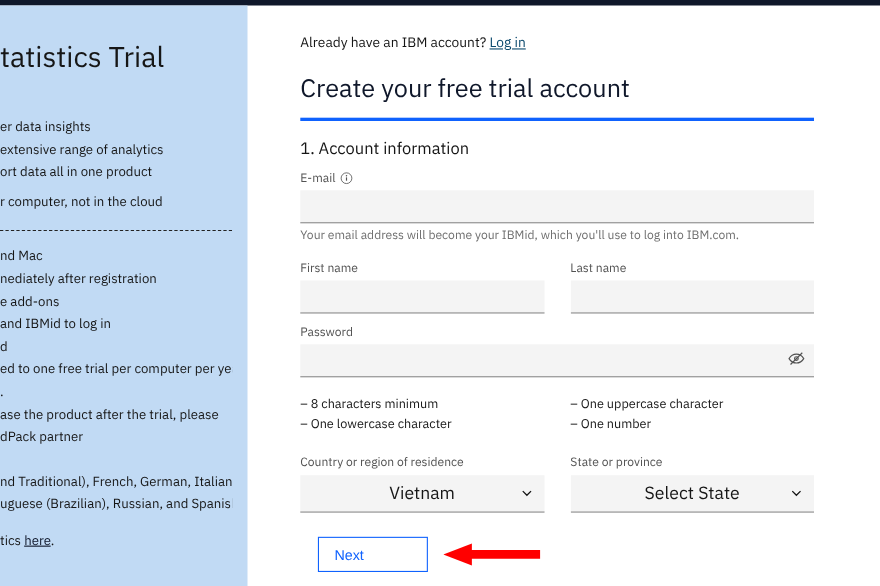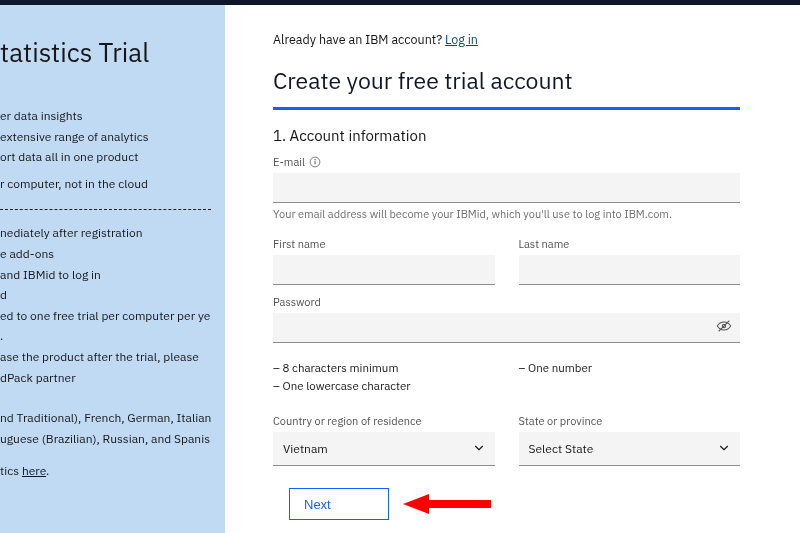--- a/index.html
+++ b/index.html
@@ -20,39 +20,40 @@
     .label { font-size: 11px; color: #525252; display: flex; align-items: center; gap: 4px; margin-bottom: 4px; margin-top: 8px; }
     .row { display: flex; gap: 24px; }
     .col { flex: 1; min-width: 0; }
     .text-input { width: 100%; height: 30px; background: #f4f4f4; border: none; border-bottom: 1px solid #8d8d8d; padding: 0 8px; font-size: 13px; color: #161616; outline: none; }
     .helper { font-size: 11px; color: #6f6f6f; margin-top: 4px; }
     .password-wrap { position: relative; }
     .eye-icon { position: absolute; right: 8px; top: 50%; transform: translateY(-50%); color: #6f6f6f; }
     .reqs { display: flex; gap: 24px; margin-top: 14px; }
     .reqs-col { flex: 1; font-size: 11.5px; color: #161616; }
     .reqs-col p { margin: 3px 0; }
-    .select { position: relative; width: 100%; height: 34px; background: #f4f4f4; border-bottom: 1px solid #8d8d8d; display: flex; align-items: center; padding: 0 10px; font-size: 12px; cursor: pointer; }
+    .select { position: relative; width: 100%; height: 34px; background: #f4f4f4; border-bottom: 1px solid #8d8d8d; display: flex; align-items: center; padding: 0 10px; font-size: 16px; cursor: pointer; justify-content: center; }
     .chevron { position: absolute; right: 10px; top: 50%; transform: translateY(-50%); }
     .next-row { display: flex; align-items: center; margin-top: 22px; gap: 14px; }
     .next-btn { width: 100px; height: 32px; border: 1px solid #0f62fe; background: #fff; color: #0f62fe; font-size: 13px; text-align: left; padding-left: 14px; cursor: pointer; margin-left: 16px; }
     .arrow { display: flex; align-items: center; }
     .info-icon svg { display:block; }
   </style>
 </head>
 <body>
 
 <div class="page">
   <aside class="left-panel">
     <h1 class="left-title">tatistics Trial</h1>
     <div class="left-body">
       <p>er data insights</p>
       <p>extensive range of analytics</p>
       <p>ort data all in one product</p>
       <p style="margin-top:8px">r computer, not in the cloud</p>
       <div class="divider"></div>
+      <p>nd Mac</p>
       <p>nediately after registration</p>
       <p>e add-ons</p>
       <p>and IBMid to log in</p>
       <p>d</p>
       <p>ed to one free trial per computer per year</p>
       <p>.</p>
       <p>ase the product after the trial, please</p>
       <p>dPack partner</p>
       <p style="margin-top:22px">nd Traditional), French, German, Italian,</p>
       <p>uguese (Brazilian), Russian, and Spanish.</p>
@@ -107,20 +108,21 @@
           </svg>
       </span>
     </div>
 
     <div class="reqs">
       <div class="reqs-col">
         <p><span>– </span><span>8 characters minimum</span></p>
         <p><span>– </span><span>One lowercase character</span></p>
       </div>
       <div class="reqs-col">
+        <p><span>– </span><span>One uppercase character</span></p>
         <p><span>– </span><span>One number</span></p>
       </div>
     </div>
 
     <div class="row" style="margin-top:10px">
       <div class="col">
         <div class="label">Country or region of residence</div>
         <div class="select">
           <span>Vietnam</span>
           <span class="chevron">

